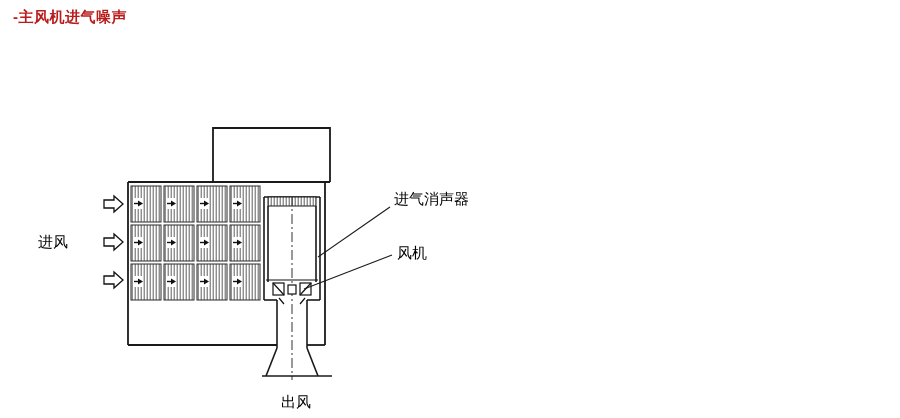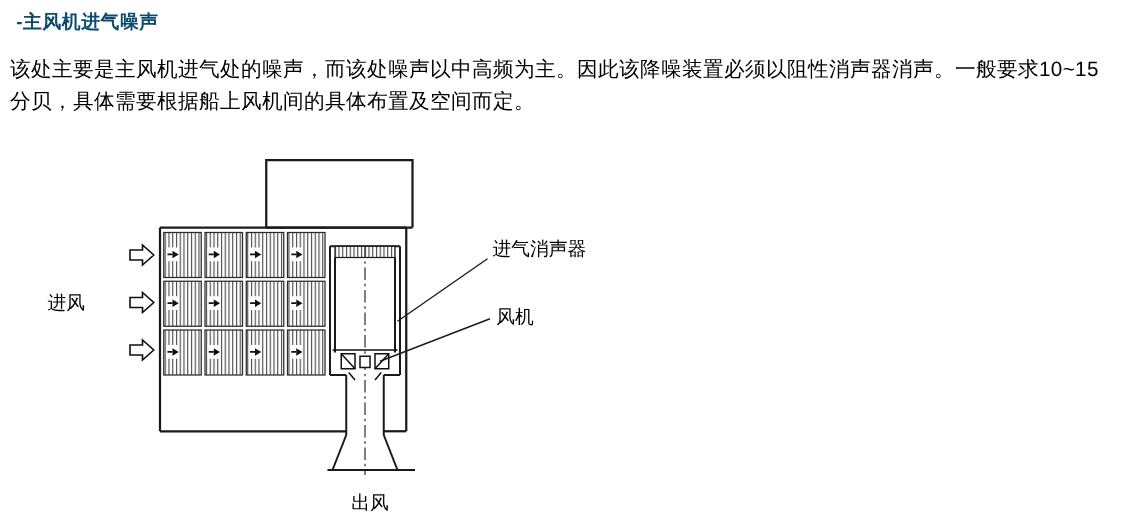--- a/index.html
+++ b/index.html
@@ -16,21 +16,21 @@
     color: #111111;
     overflow: hidden;
   }
   .doc-title {
     position: absolute;
     left: 13px;
     top: 8px;
     font-size: 15px;
     font-weight: bold;
     letter-spacing: 0.5px;
-    color: #0c4a6e;
+    color: #b91c1c;
   }
   .doc-body {
     position: absolute;
     left: 8px;
     top: 44px;
     width: 882px;
     font-size: 16.5px;
     line-height: 25px;
     color: #000000;
     letter-spacing: 0.3px;
@@ -49,21 +49,20 @@
     font-family: "Liberation Sans", "DejaVu Sans", sans-serif;
   }
 </style>
 </head>
 <body>
 
 <div class="page">
 
   <div class="doc-title">-主风机进气噪声</div>
 
-  <div class="doc-body">该处主要是主风机进气处的噪声，而该处噪声以中高频为主。因此该降噪装置必须以阻性消声器消声。一般要求10~15分贝，具体需要根据船上风机间的具体布置及空间而定。</div>
 
   <svg class="figure-svg" viewBox="0 0 900 418" aria-hidden="true">
     <defs>
       <pattern id="hatch" width="3" height="6" patternUnits="userSpaceOnUse">
         <rect width="3" height="6" fill="#ffffff"></rect>
         <line x1="1.2" y1="0" x2="1.2" y2="6" stroke="#4a4a4a" stroke-width="0.9"></line>
       </pattern>
       <g id="cellproto">
         <rect x="0" y="0" width="30" height="36" fill="url(#hatch)" stroke="#2b2b2b" stroke-width="1"></rect>
         <rect x="2" y="12" width="10" height="11" fill="#ffffff"></rect>

